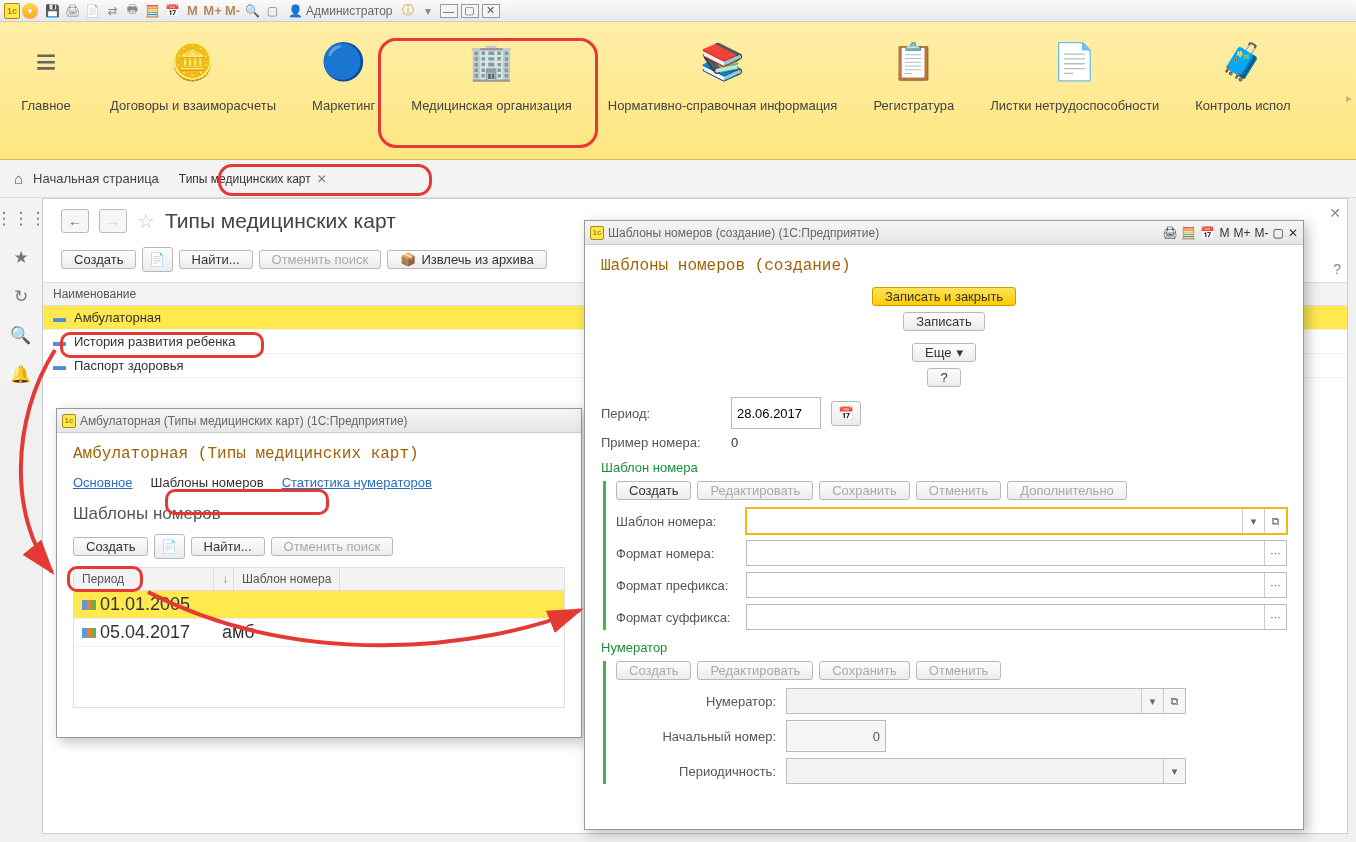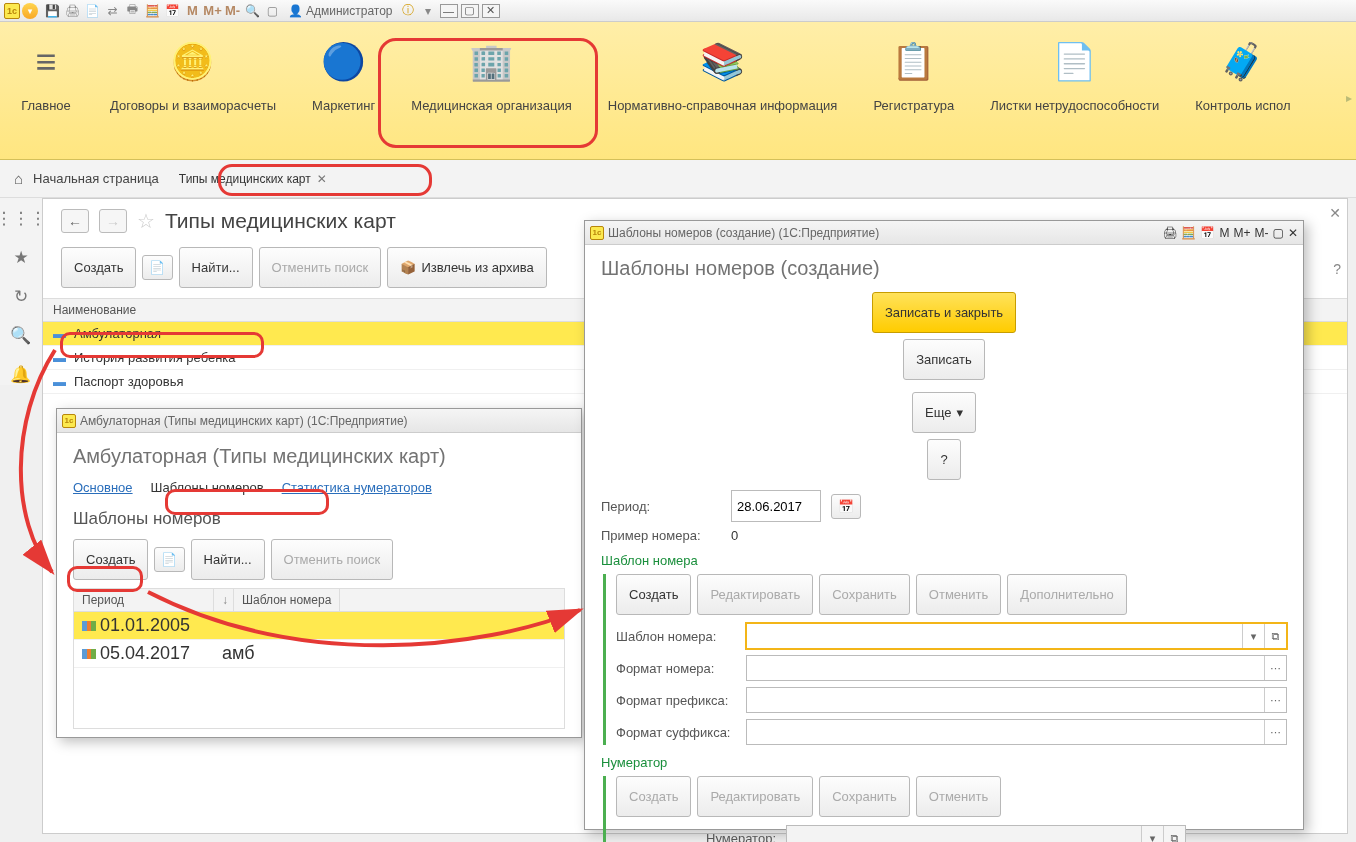--- a/index.html
+++ b/index.html
@@ -36,35 +36,35 @@
 .side-icons span{font-size:17px;}
 
 
 .main-panel{position:absolute;left:42px;top:198px;right:8px;bottom:8px;background:#fff;border:1px solid #ccc;}
 .panel-header{display:flex;align-items:center;padding:10px 18px 8px;gap:10px;}
 .nav-btn{width:28px;height:24px;border:1px solid #bbb;background:#f6f6f6;border-radius:3px;display:flex;align-items:center;justify-content:center;color:#666;font-size:14px;}
 .nav-btn.disabled{color:#ccc;}
 .star{color:#ccc;font-size:20px;}
 .panel-title{font-size:21px;color:#444;}
 .toolbar-row{display:flex;gap:6px;padding:6px 18px 10px;align-items:center;}
-.btn{border:1px solid #b8b8b8;background:linear-gradient(#fdfdfd,#ececec);padding:12px 12px;border-radius:3px;font-size:13px;color:#333;cursor:pointer;display:flex;align-items:center;gap:5px;}
+.btn{border:1px solid #b8b8b8;background:linear-gradient(#fdfdfd,#ececec);padding:1px 12px;border-radius:3px;font-size:13px;color:#333;cursor:pointer;display:flex;align-items:center;gap:5px;}
 .btn.icon-only{padding:4px 6px;}
 .btn.disabled{color:#aaa;}
 .table-head{background:#f3f3f3;border-top:1px solid #ddd;border-bottom:1px solid #ddd;padding:4px 10px;font-size:12px;color:#555;}
 .row-item{display:flex;align-items:center;gap:8px;padding:4px 10px;font-size:13px;border-bottom:1px solid #f0f0f0;}
 .row-item.selected{background:#ffe94f;}
 .row-item .minus-icon{color:#4a90d9; font-weight:bold;}
 
 
 .subwin{position:absolute;background:#fff;border:1px solid #999;box-shadow:4px 4px 12px rgba(0,0,0,.25);}
 .subwin .sw-titlebar{height:24px;background:linear-gradient(#f5f5f5,#e6e6e6);display:flex;align-items:center;padding:0 5px;gap:4px;border-bottom:1px solid #ccc;}
 .subwin .sw-titlebar .sw-title{flex:1;color:#666;font-size:12px;}
 .subwin .sw-titlebar .sw-logo{width:14px;height:14px;background:#fce94f;border:1px solid #b8860b;border-radius:2px;font-size:8px;display:flex;align-items:center;justify-content:center;color:#b8860b;font-weight:bold;}
 .sw-content{padding:12px 16px;}
-.sw-heading{font-size:20px;color:#737373;margin-bottom:12px;}
+.sw-heading{font-size:16px;color:#a16207;margin-bottom:12px;font-family:Liberation Mono, monospace;}
 .sw-tabs{display:flex;gap:18px;margin-bottom:14px;font-size:13px;}
 .sw-tabs a{color:#2a6ebb;text-decoration:underline;cursor:pointer;}
 .sw-tabs .active{color:#333;text-decoration:none;}
 .sw-sub-heading{font-size:17px;color:#555;margin-bottom:10px;}
 .subtable{border:1px solid #ddd;}
 .subtable .th{display:flex;background:#f3f3f3;border-bottom:1px solid #ddd;}
 .subtable .th div{padding:4px 8px;font-size:12px;color:#555;border-right:1px solid #ddd;}
 .subtable .th .col1{width:140px;}
 .subtable .th .sort{width:20px;color:#888;}
 .subtable .row{display:flex;border-bottom:1px solid #f0f0f0;}

